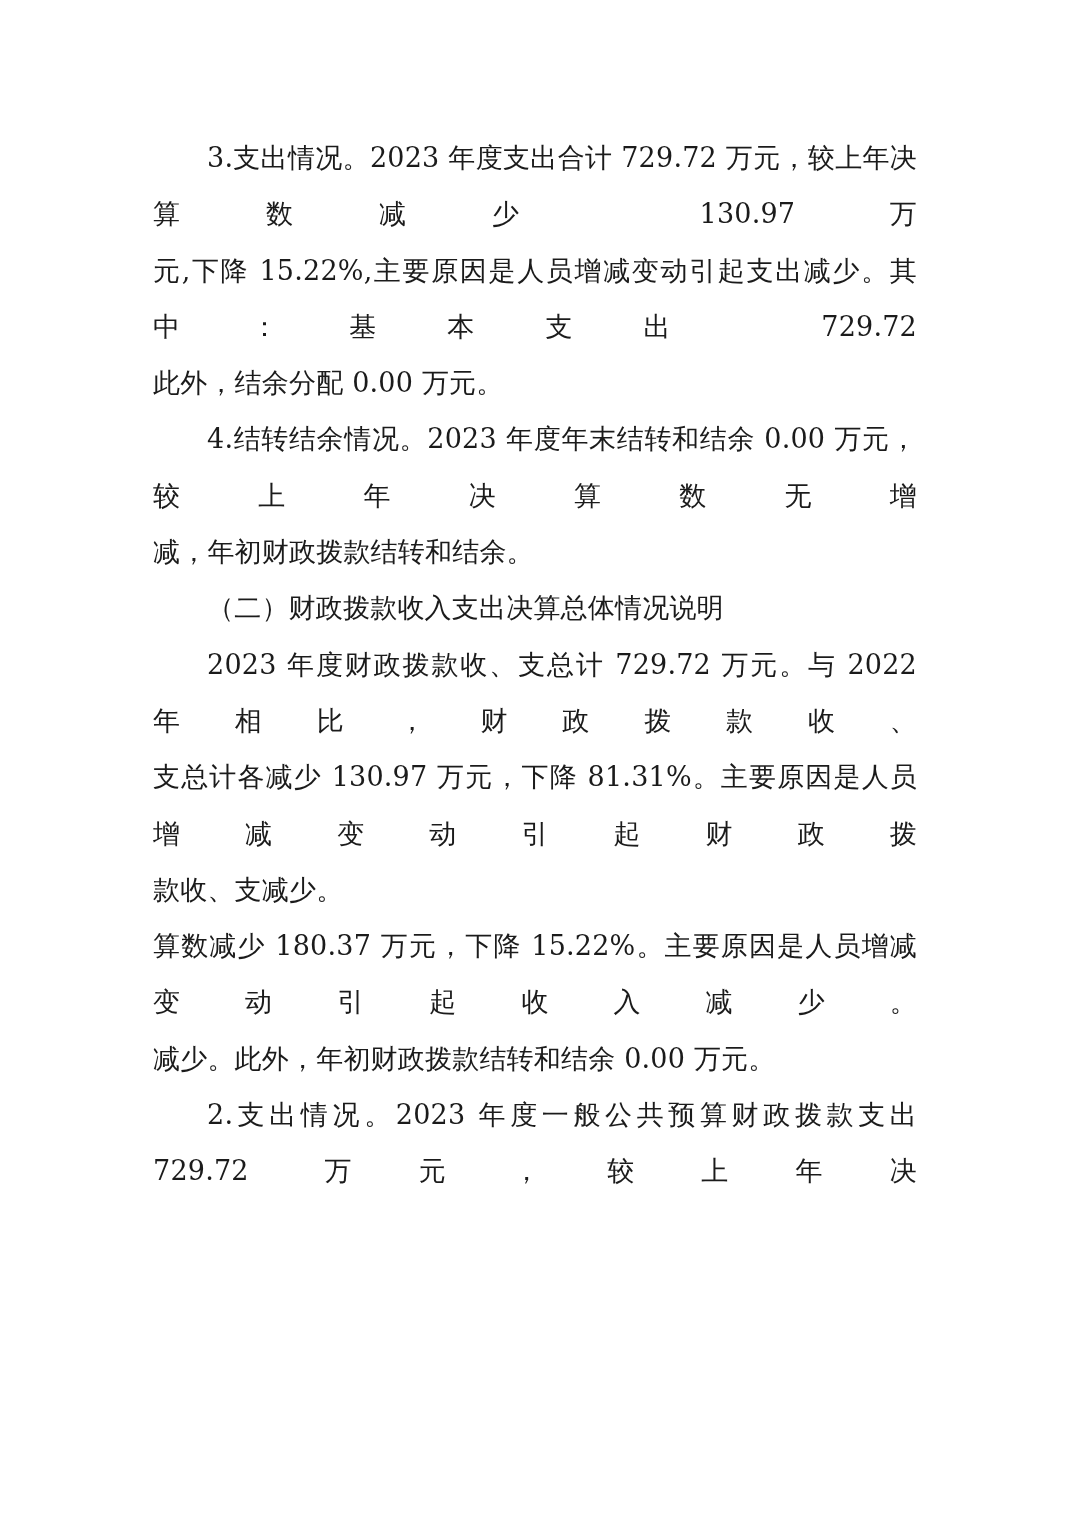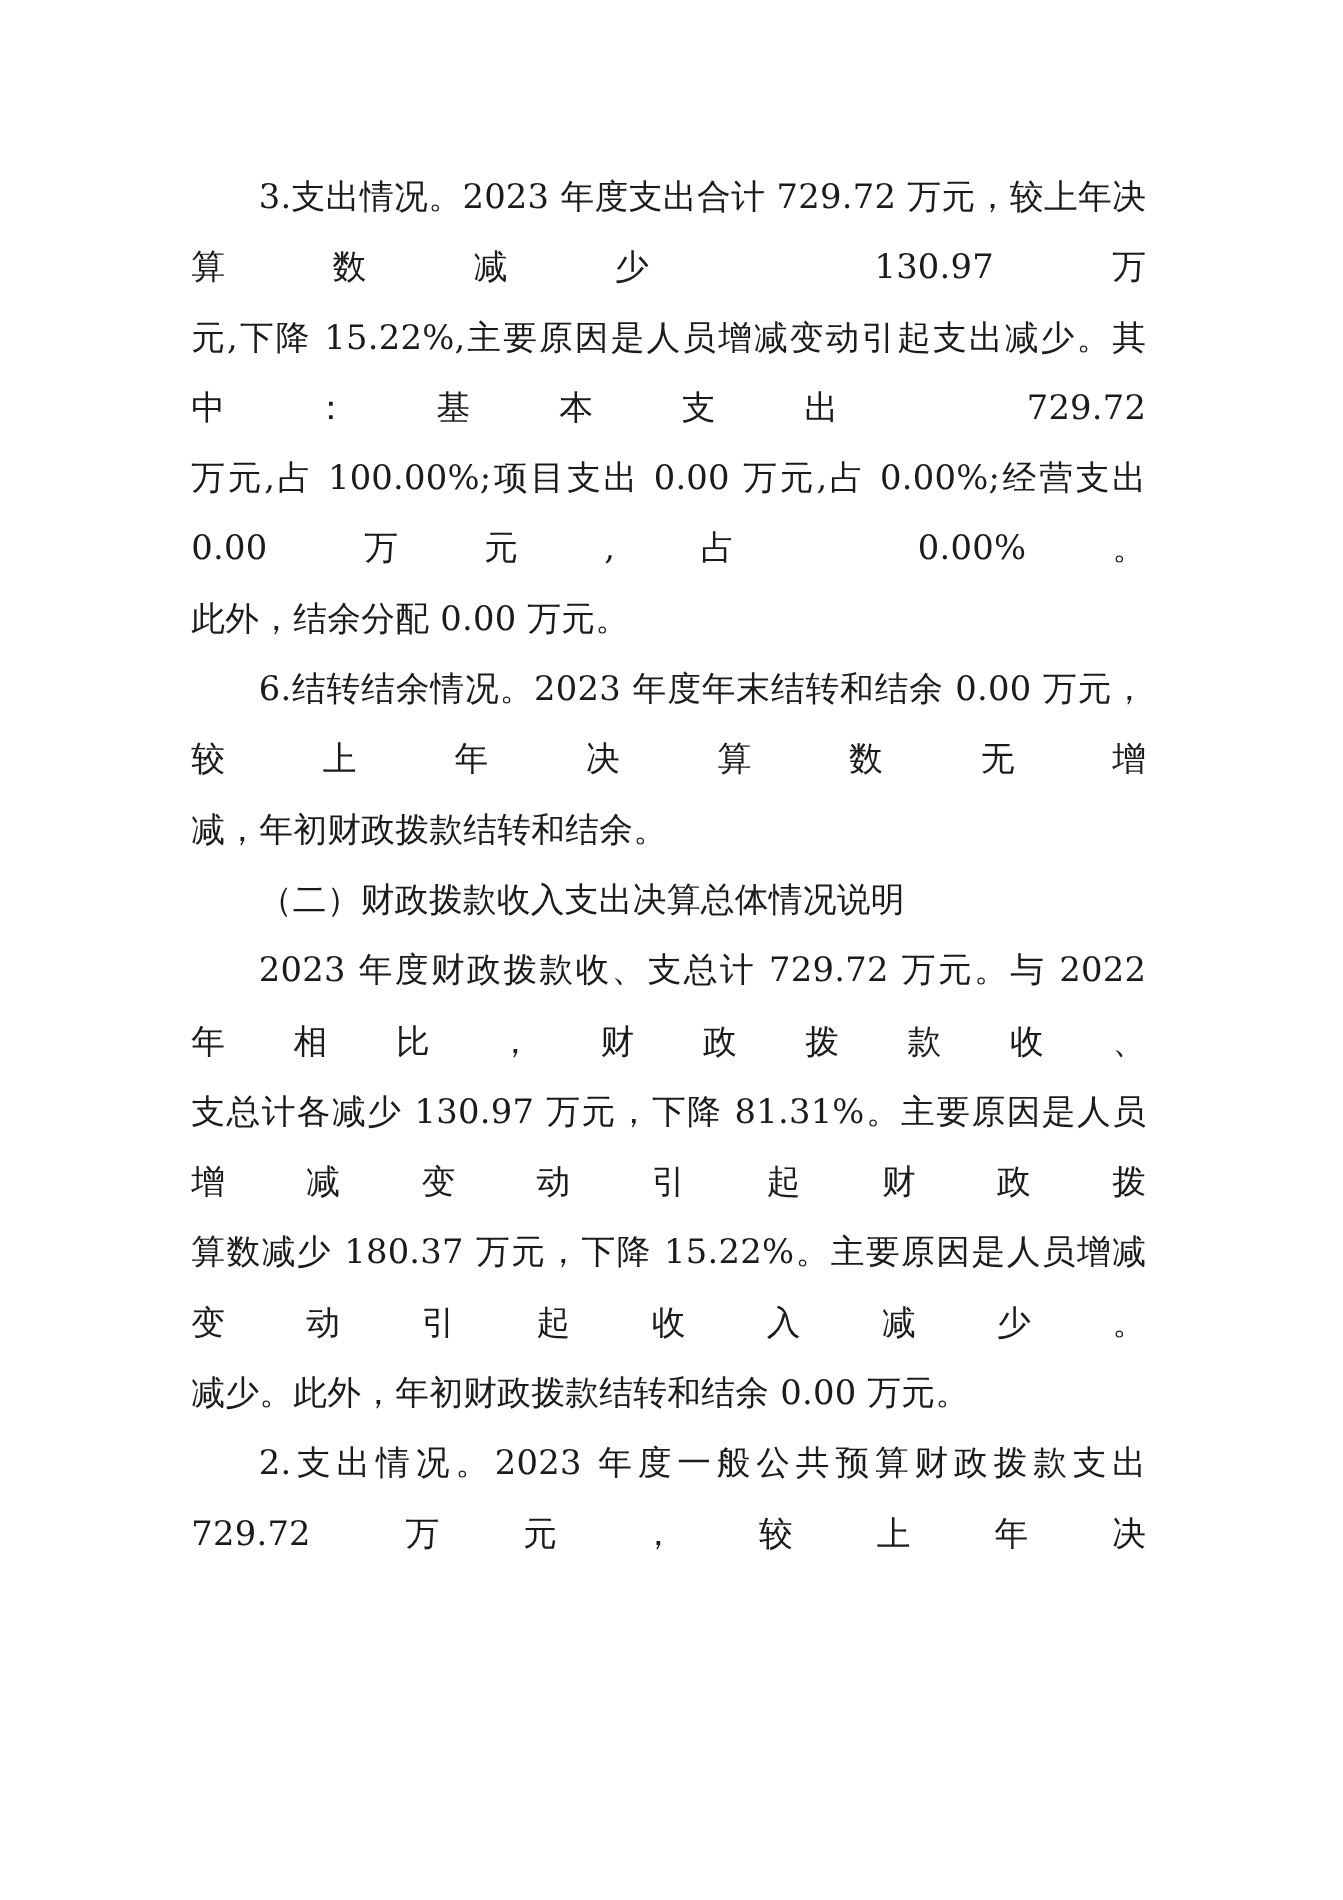--- a/index.html
+++ b/index.html
@@ -41,33 +41,33 @@
   }
 </style>
 </head>
 <body>
 
 <div class="page">
   <main class="content" style="color: rgb(27, 27, 27);">
       <div class="block paragraph">
         <div class="line indent jl">3.支出情况。2023 年度支出合计 729.72 万元，较上年决算数减少 130.97 万</div>
         <div class="line jl">元,下降 15.22%,主要原因是人员增减变动引起支出减少。其中：基本支出 729.72</div>
-        <div class="line jl">万元,占 100.00%;项目支出 0.00 万元,占 0.00%;经营支出 0.00 万元,占 0.00%。</div>
         <div class="line">此外，结余分配 0.00 万元。</div>
       </div>
       <div class="block paragraph">
-        <div class="line indent jl">6.结转结余情况。2023 年度年末结转和结余 0.00 万元，较上年决算数无增</div>
+        <div class="line indent jl">4.结转结余情况。2023 年度年末结转和结余 0.00 万元，较上年决算数无增</div>
         <div class="line">减，年初财政拨款结转和结余。</div>
       </div>
       <div class="block heading">
         <div class="line indent">（二）财政拨款收入支出决算总体情况说明</div>
       </div>
       <div class="block paragraph">
         <div class="line indent jl">2023 年度财政拨款收、支总计 729.72 万元。与 2022 年相比，财政拨款收、</div>
         <div class="line jl">支总计各减少 130.97 万元，下降 81.31%。主要原因是人员增减变动引起财政拨</div>
+        <div class="line">款收、支减少。</div>
       </div>
       <div class="block paragraph">
         <div class="line jl">算数减少 180.37 万元，下降 15.22%。主要原因是人员增减变动引起收入减少。</div>
         <div class="line">减少。此外，年初财政拨款结转和结余 0.00 万元。</div>
       </div>
       <div class="block paragraph">
         <div class="line indent jl">2.支出情况。2023 年度一般公共预算财政拨款支出 729.72 万元，较上年决</div>
       </div>
     </main>
 </div>

